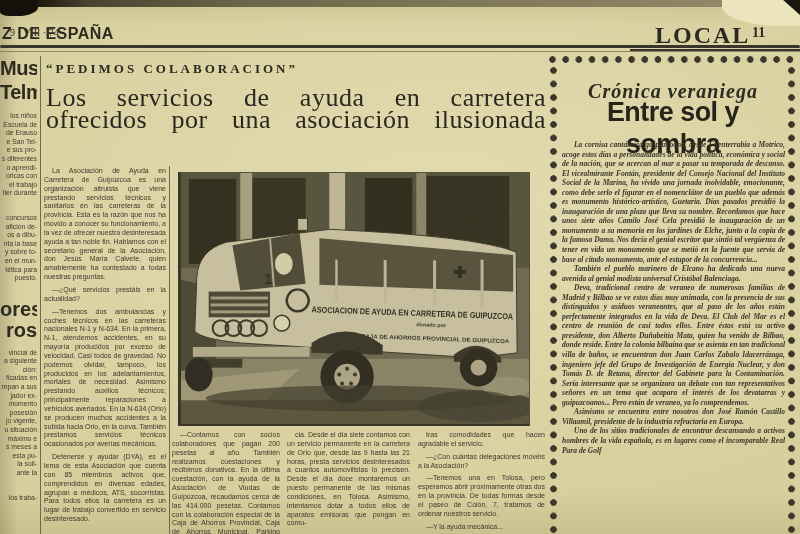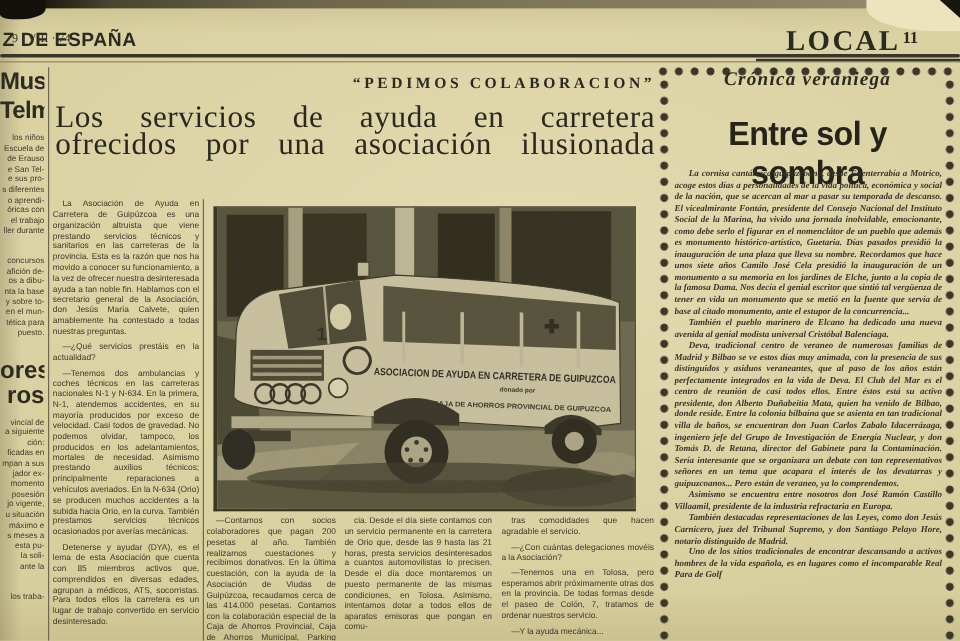--- a/index.html
+++ b/index.html
@@ -30,21 +30,21 @@
   .rule-local{position:absolute;left:630px;top:49px;width:170px;height:2px;background:#39352a;}
   
   .vrule{position:absolute;width:1px;background:#6e684f;}
   
   .sidebar{position:absolute;left:0;top:56px;width:37px;text-align:right;color:#3f3b2d;
     font-size:6.8px;line-height:8.6px;overflow:hidden;height:478px;}
   .sb-h1{font-weight:bold;font-size:20px;line-height:24px;color:#2e2b20;letter-spacing:-.5px;}
   .sb-h2{font-weight:bold;font-size:20px;line-height:21px;color:#2e2b20;}
   .sb-gap-s{height:8px;} .sb-gap-m{height:16px;}
   
-  .kicker{position:absolute;left:46px;top:61px;width:500px;text-align:right;
+  .kicker{position:absolute;left:46px;top:61px;width:500px;text-align:left;
     font-family:"Liberation Serif",serif;font-weight:bold;font-size:13px;letter-spacing:3px;color:#2c2920;}
   .headline{position:absolute;left:46px;width:500px;font-family:Liberation Serif, serif;
     font-size:26px;color:#2b2820;text-align:justify;text-align-last:justify;letter-spacing:.5px;}
   .hl1{top:83px;} .hl2{top:105px;}
   .body-col{position:absolute;color:#3c382b;font-size:7px;line-height:8.85px;
     text-align:justify;overflow:hidden;word-spacing:-.2px;}
   .body-col p{margin:0 0 4px 0;text-indent:8px;}
   .col1{left:44px;top:167px;width:122px;height:367px;}
   .col2{left:172px;top:431px;width:108px;height:103px;}
   .col3{left:287px;top:431px;width:123px;height:103px;}
@@ -53,23 +53,23 @@
   .photo{position:absolute;left:178px;top:172px;width:352px;height:254px;
     border-left:3px solid #3b3726;border-top:1px solid #55503a;
     border-bottom:2px solid #3b3726;border-right:1px solid #55503a;box-sizing:border-box;
     background:#6e6950;}
   .photo svg{display:block;width:100%;height:100%;}
   
   .dots{position:absolute;background-image:radial-gradient(circle at 4.5px 4.5px,#3b382b 3px,rgba(0,0,0,0) 3.6px);}
   .dots-top{left:548px;top:55px;width:250px;height:9px;background-size:13.2px 9px;}
   .dots-left{left:549px;top:66px;width:9px;height:468px;background-size:9px 13.5px;}
   .dots-right{left:787px;top:66px;width:9px;height:468px;background-size:9px 13.5px;}
-  .cr-kicker{position:absolute;left:562px;top:58px;width:222px;text-align:center;
+  .cr-kicker{position:absolute;left:562px;top:80px;width:222px;text-align:center;
     font-family:"Liberation Serif",serif;font-style:italic;font-weight:bold;
-    font-size:16px;color:#2d2a20;letter-spacing:1px;}
+    font-size:20px;color:#2d2a20;letter-spacing:1px;}
   .cr-title{position:absolute;left:560px;top:96px;width:226px;text-align:center;
     font-weight:bold;font-size:28px;color:#26231a;letter-spacing:-.5px;transform:scaleX(.96);}
   .cr-body{position:absolute;left:562px;top:140px;width:223px;height:394px;overflow:hidden;
     font-family:"Liberation Serif",serif;font-weight:bold;font-size:7.5px;line-height:9.55px;
     color:#39352a;text-align:justify;font-style:italic;}
   .cr-body p{margin:0;text-indent:12px;}
 </style>
 </head>
 <body>
 
@@ -258,17 +258,16 @@
   <div class="dots dots-top"></div>
   <div class="dots dots-left"></div>
   <div class="dots dots-right"></div>
   <div class="cr-kicker">Crónica veraniega</div>
   <div class="cr-title">Entre sol y sombra</div>
   <div class="cr-body">
       <p>La cornisa cantábrica guipuzcoana, desde Fuenterrabía a Motrico, acoge estos días a personalidades de la vida política, económica y social de la nación, que se acercan al mar a pasar su temporada de descanso. El vicealmirante Fontán, presidente del Consejo Nacional del Instituto Social de la Marina, ha vivido una jornada inolvidable, emocionante, como debe serlo el figurar en el nomenclátor de un pueblo que además es monumento histórico-artístico, Guetaria. Días pasados presidió la inauguración de una plaza que lleva su nombre. Recordamos que hace unos siete años Camilo José Cela presidió la inauguración de un monumento a su memoria en los jardines de Elche, junto a la copia de la famosa Dama. Nos decía el genial escritor que sintió tal vergüenza de tener en vida un monumento que se metió en la fuente que servía de base al citado monumento, ante el estupor de la concurrencia...</p>
       <p>También el pueblo marinero de Elcano ha dedicado una nueva avenida al genial modista universal Cristóbal Balenciaga.</p>
       <p>Deva, tradicional centro de veraneo de numerosas familias de Madrid y Bilbao se ve estos días muy animada, con la presencia de sus distinguidos y asiduos veraneantes, que al paso de los años están perfectamente integrados en la vida de Deva. El Club del Mar es el centro de reunión de casi todos ellos. Entre éstos está su activo presidente, don Alberto Duñabeitia Mata, quien ha venido de Bilbao, donde reside. Entre la colonia bilbaína que se asienta en tan tradicional villa de baños, se encuentran don Juan Carlos Zabalo Idacerrázaga, ingeniero jefe del Grupo de Investigación de Energía Nuclear, y don Tomás D. de Retana, director del Gabinete para la Contaminación. Sería interesante que se organizara un debate con tan representativos señores en un tema que acapara el interés de los devatarras y guipuzcoanos... Pero están de veraneo, ya lo comprendemos.</p>
       <p>Asimismo se encuentra entre nosotros don José Ramón Castillo Villaamil, presidente de la industria refractaria en Europa.</p>
-      <p>También destacadas representaciones de las Leyes, como don Jesús Carnicero, juez del Tribunal Supremo, y don Santiago Pelayo Hore, notario distinguido de Madrid.</p>
       <p>Uno de los sitios tradicionales de encontrar descansando a activos hombres de la vida española, es en lugares como el incomparable Real Para de Golf</p>
     </div>
 
 </div>
 
 </body></html>

